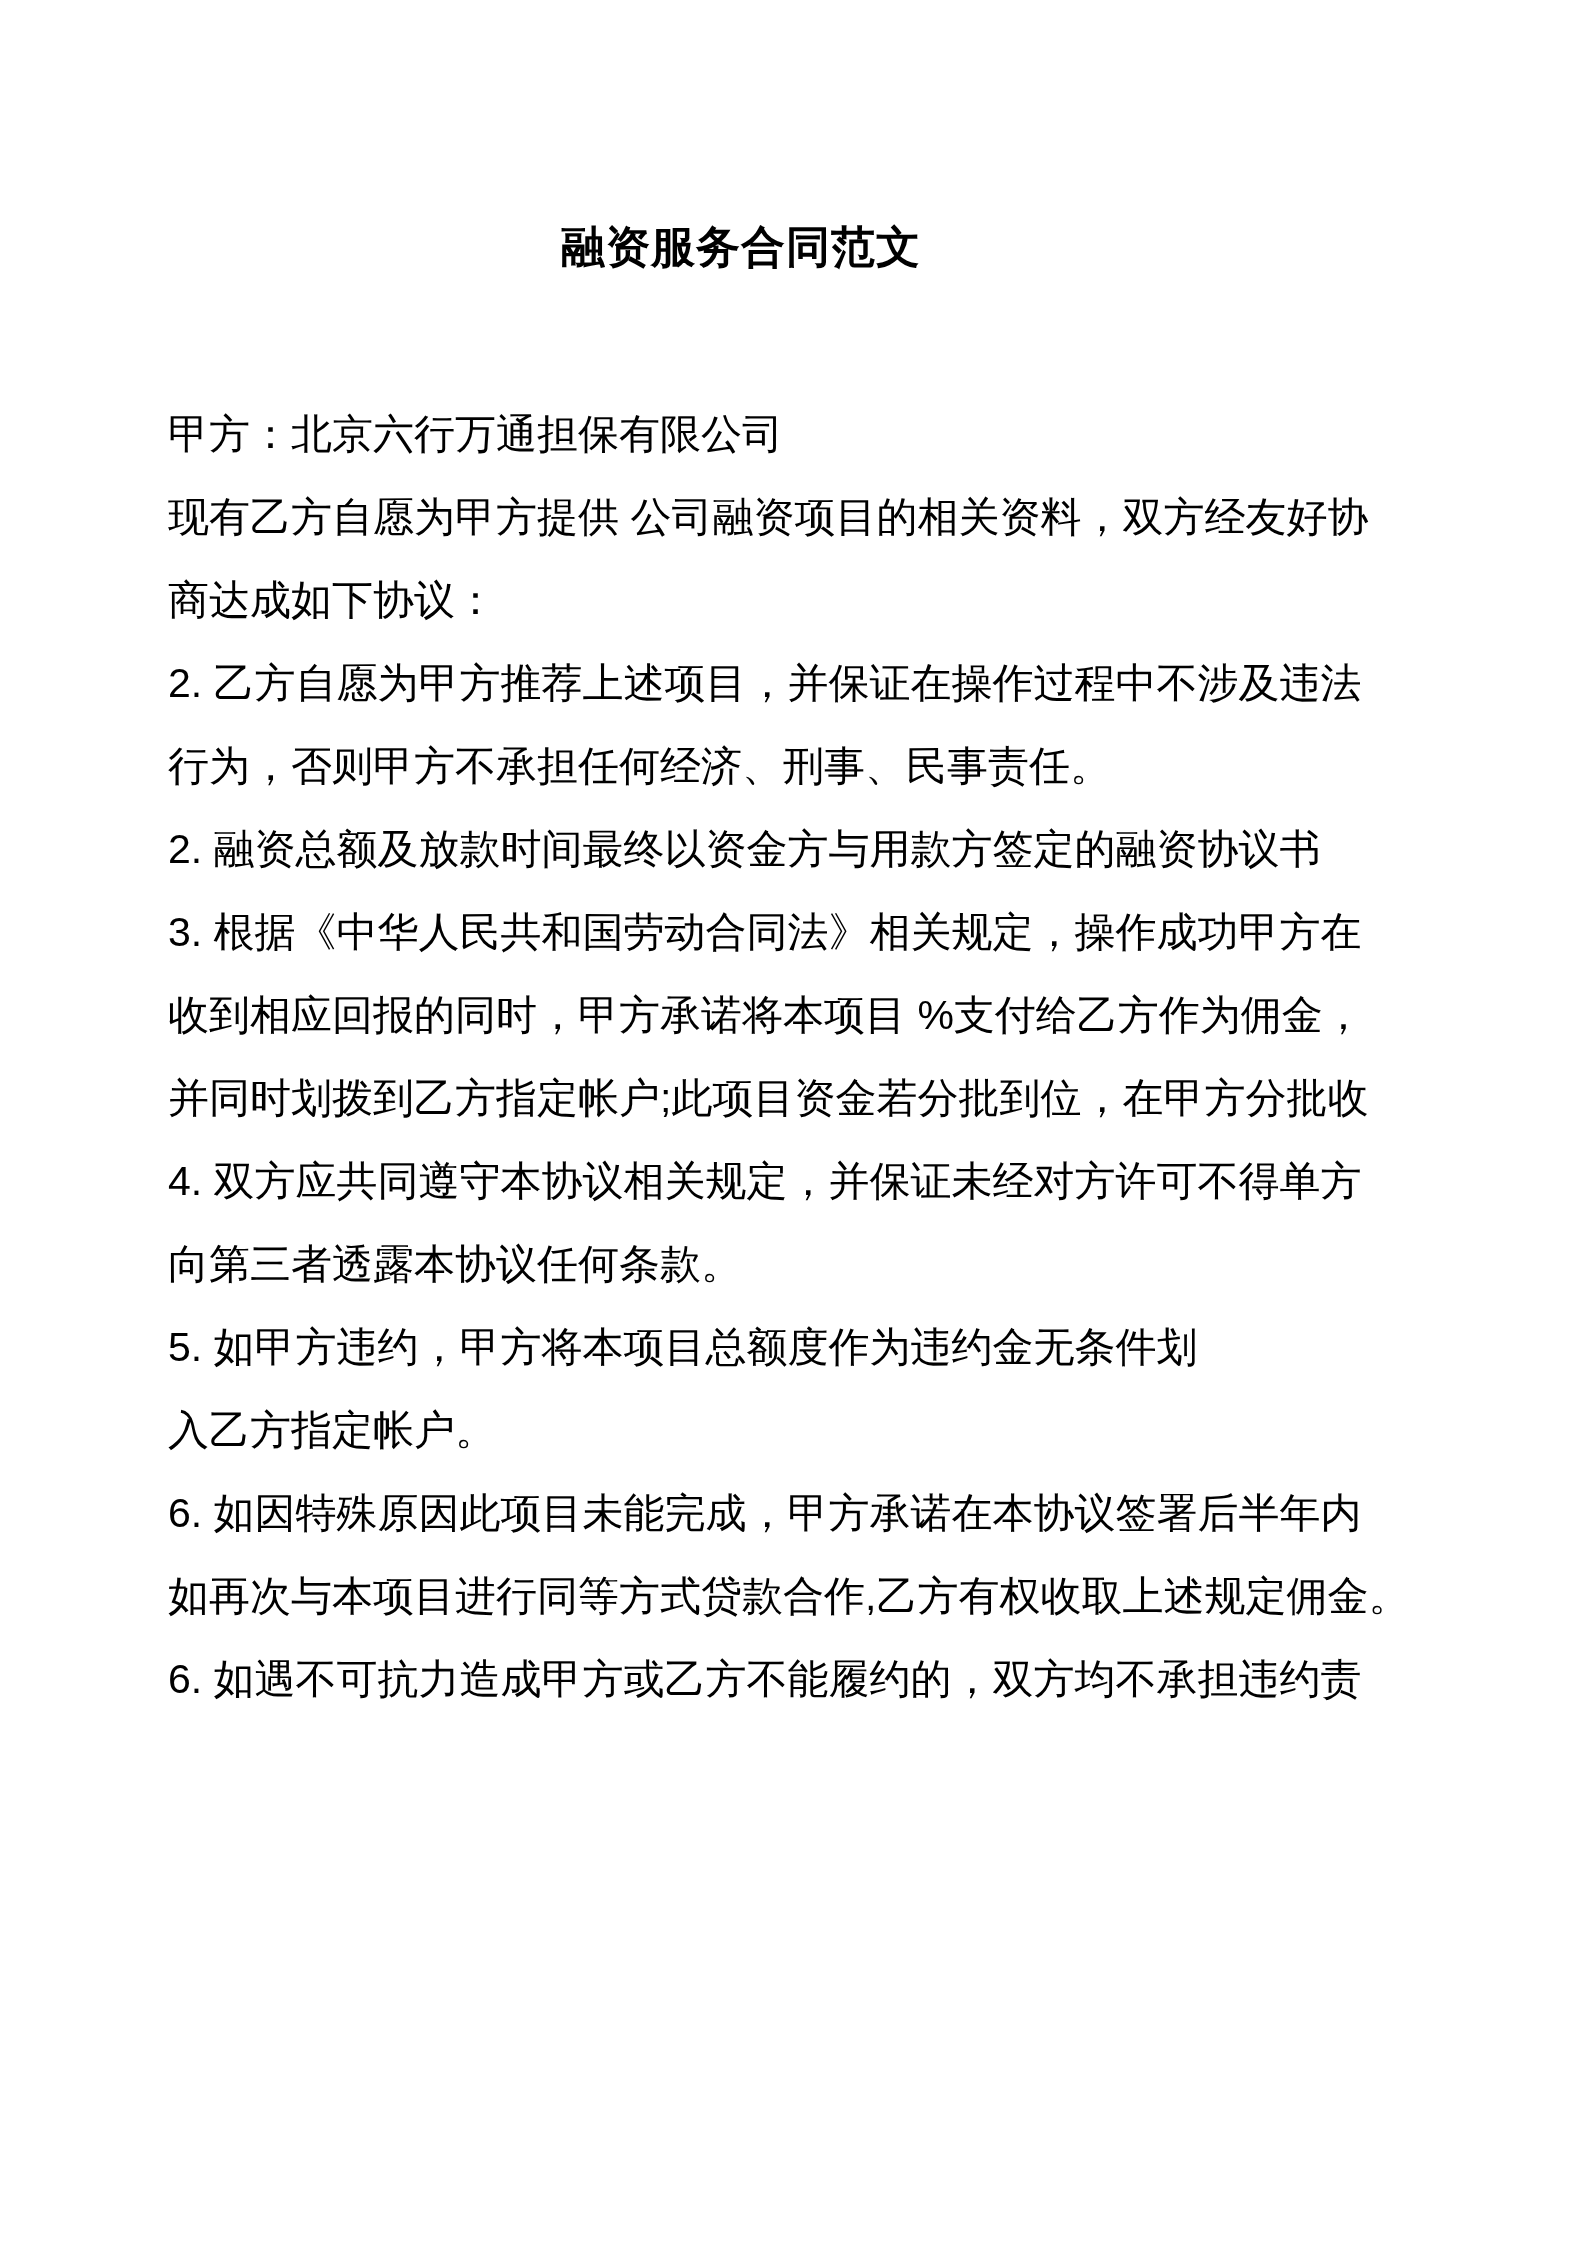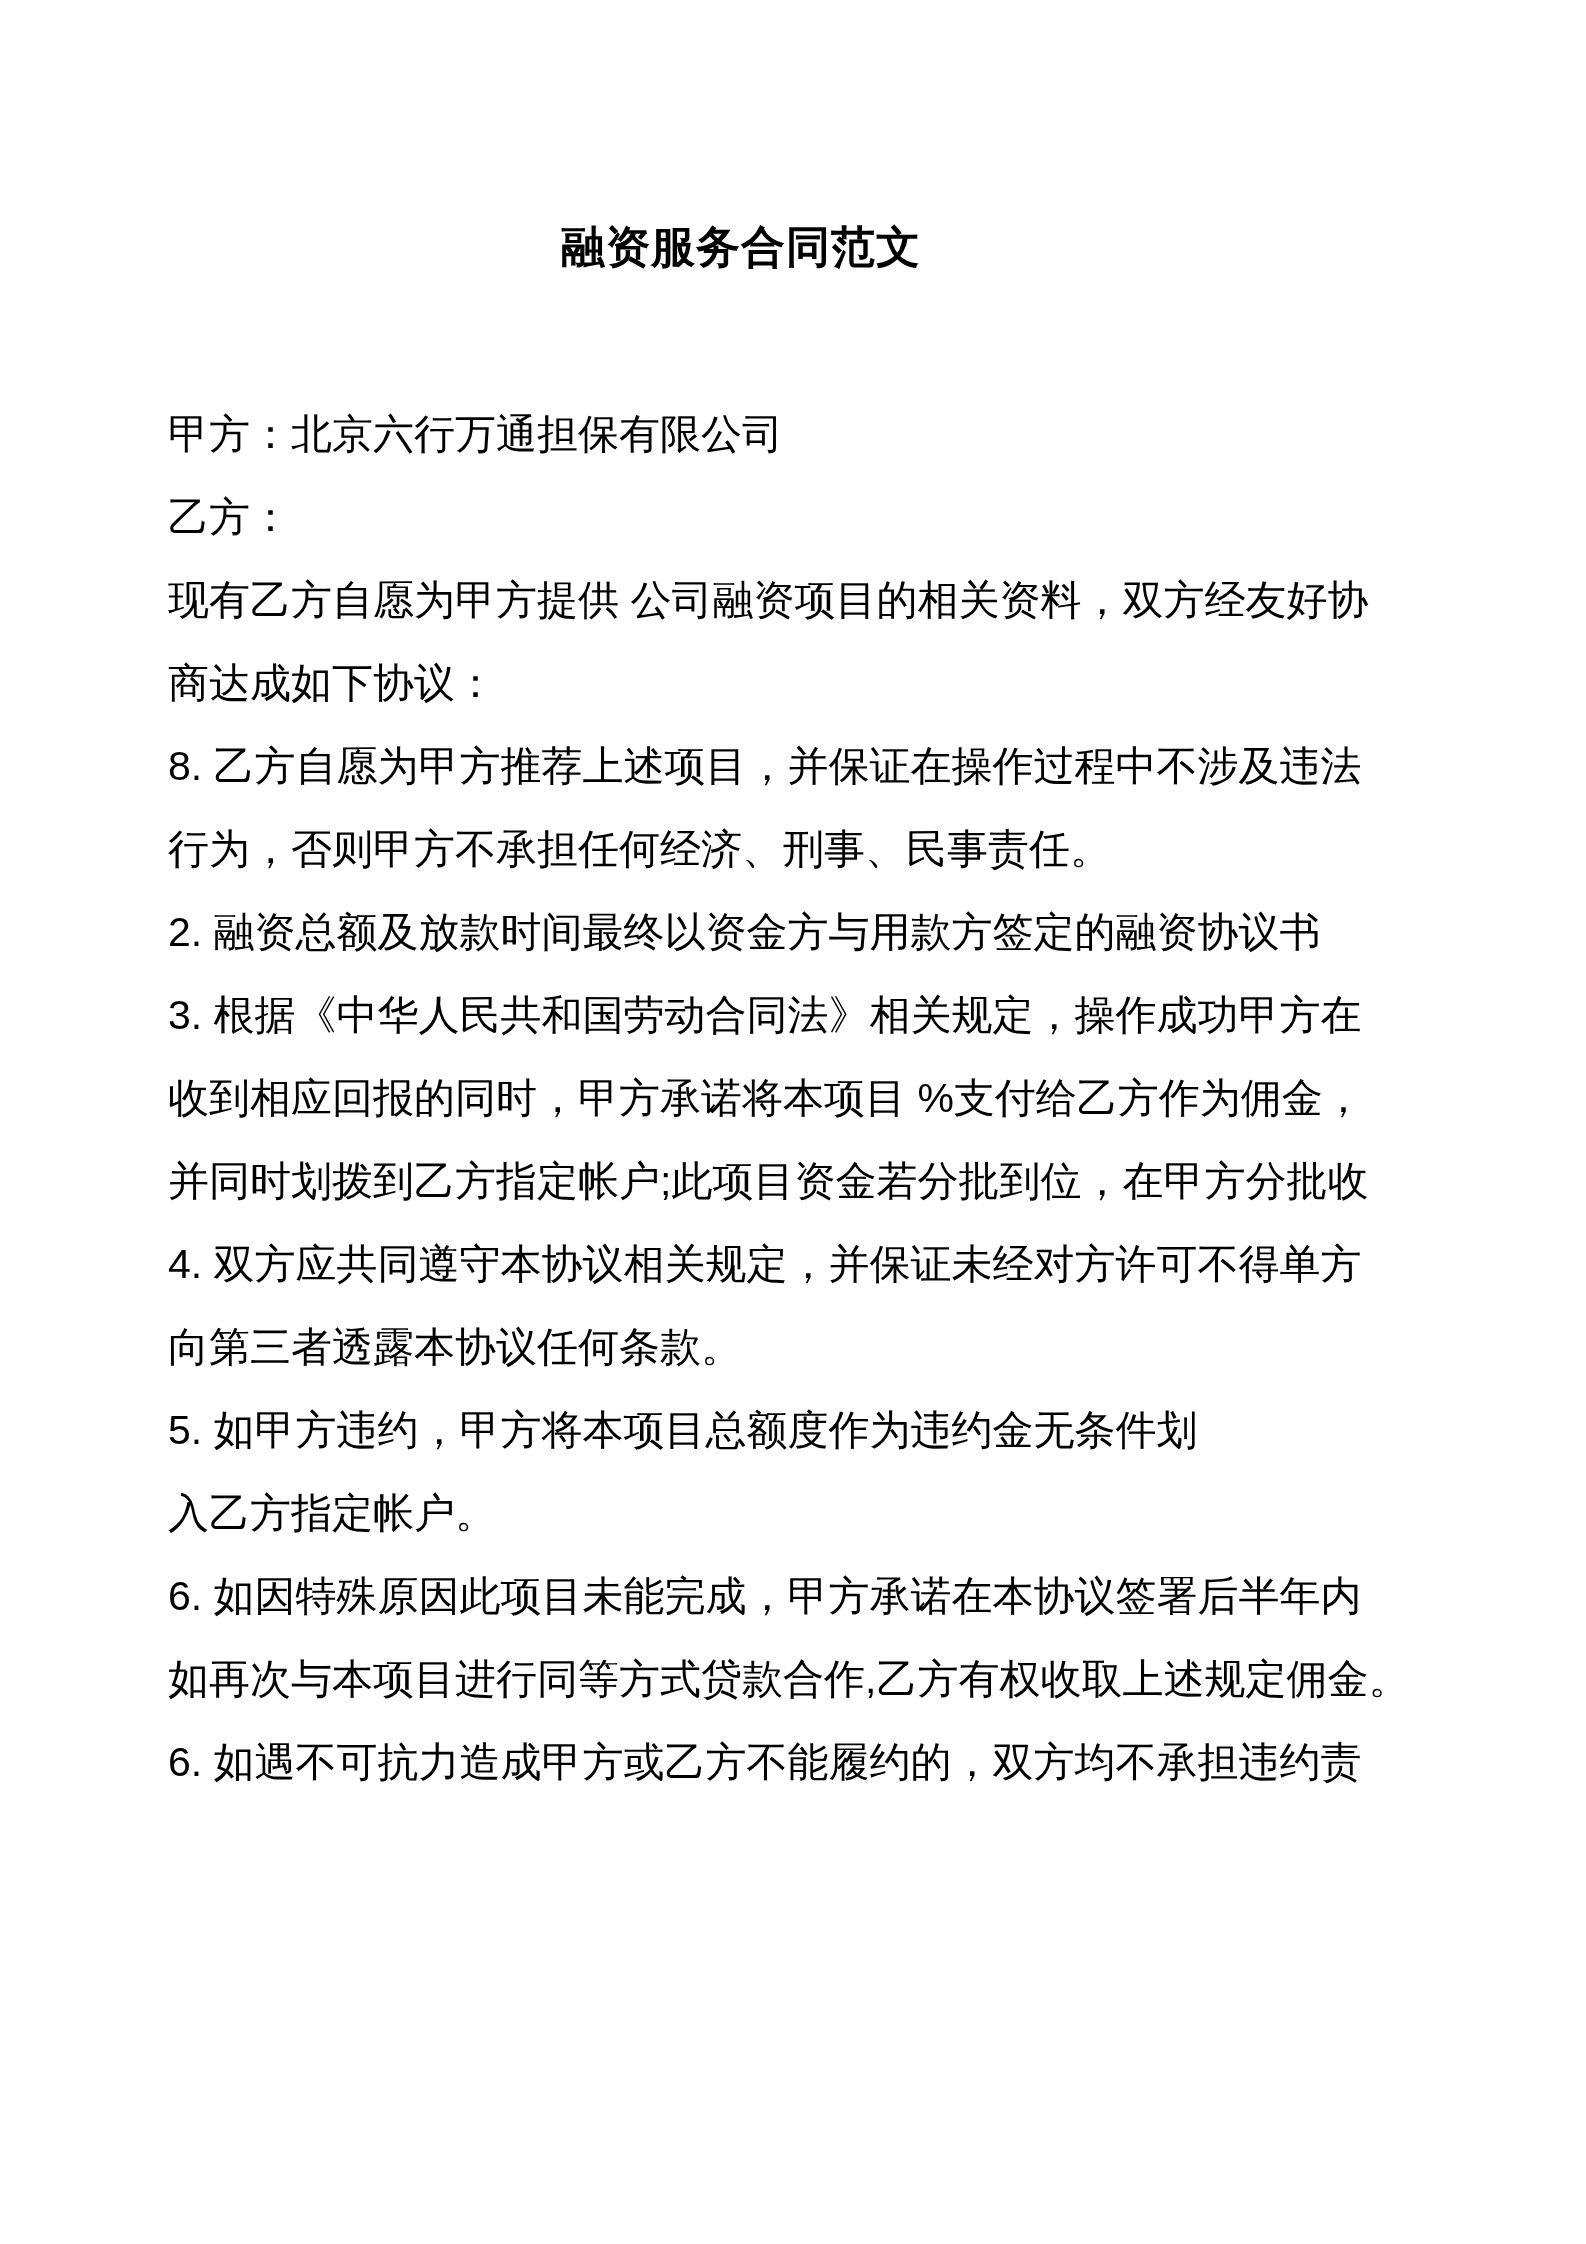--- a/index.html
+++ b/index.html
@@ -45,24 +45,23 @@
 </style>
 </head>
 <body>
 
 <div class="page">
 
   <div class="doc-title">融资服务合同范文</div>
 
   <div class="doc-body">
     <div class="doc-line">甲方：北京六行万通担保有限公司</div>
-    <div class="doc-line">乙方：</div>
     <div class="doc-line">现有乙方自愿为甲方提供 公司融资项目的相关资料，双方经友好协</div>
     <div class="doc-line">商达成如下协议：</div>
-    <div class="doc-line">8. 乙方自愿为甲方推荐上述项目，并保证在操作过程中不涉及违法</div>
+    <div class="doc-line">2. 乙方自愿为甲方推荐上述项目，并保证在操作过程中不涉及违法</div>
     <div class="doc-line">行为，否则甲方不承担任何经济、刑事、民事责任。</div>
     <div class="doc-line">2. 融资总额及放款时间最终以资金方与用款方签定的融资协议书</div>
     <div class="doc-line">3. 根据《中华人民共和国劳动合同法》相关规定，操作成功甲方在</div>
     <div class="doc-line">收到相应回报的同时，甲方承诺将本项目 %支付给乙方作为佣金，</div>
     <div class="doc-line">并同时划拨到乙方指定帐户;此项目资金若分批到位，在甲方分批收</div>
     <div class="doc-line">4. 双方应共同遵守本协议相关规定，并保证未经对方许可不得单方</div>
     <div class="doc-line">向第三者透露本协议任何条款。</div>
     <div class="doc-line">5. 如甲方违约，甲方将本项目总额度作为违约金无条件划</div>
     <div class="doc-line">入乙方指定帐户。</div>
     <div class="doc-line">6. 如因特殊原因此项目未能完成，甲方承诺在本协议签署后半年内</div>

